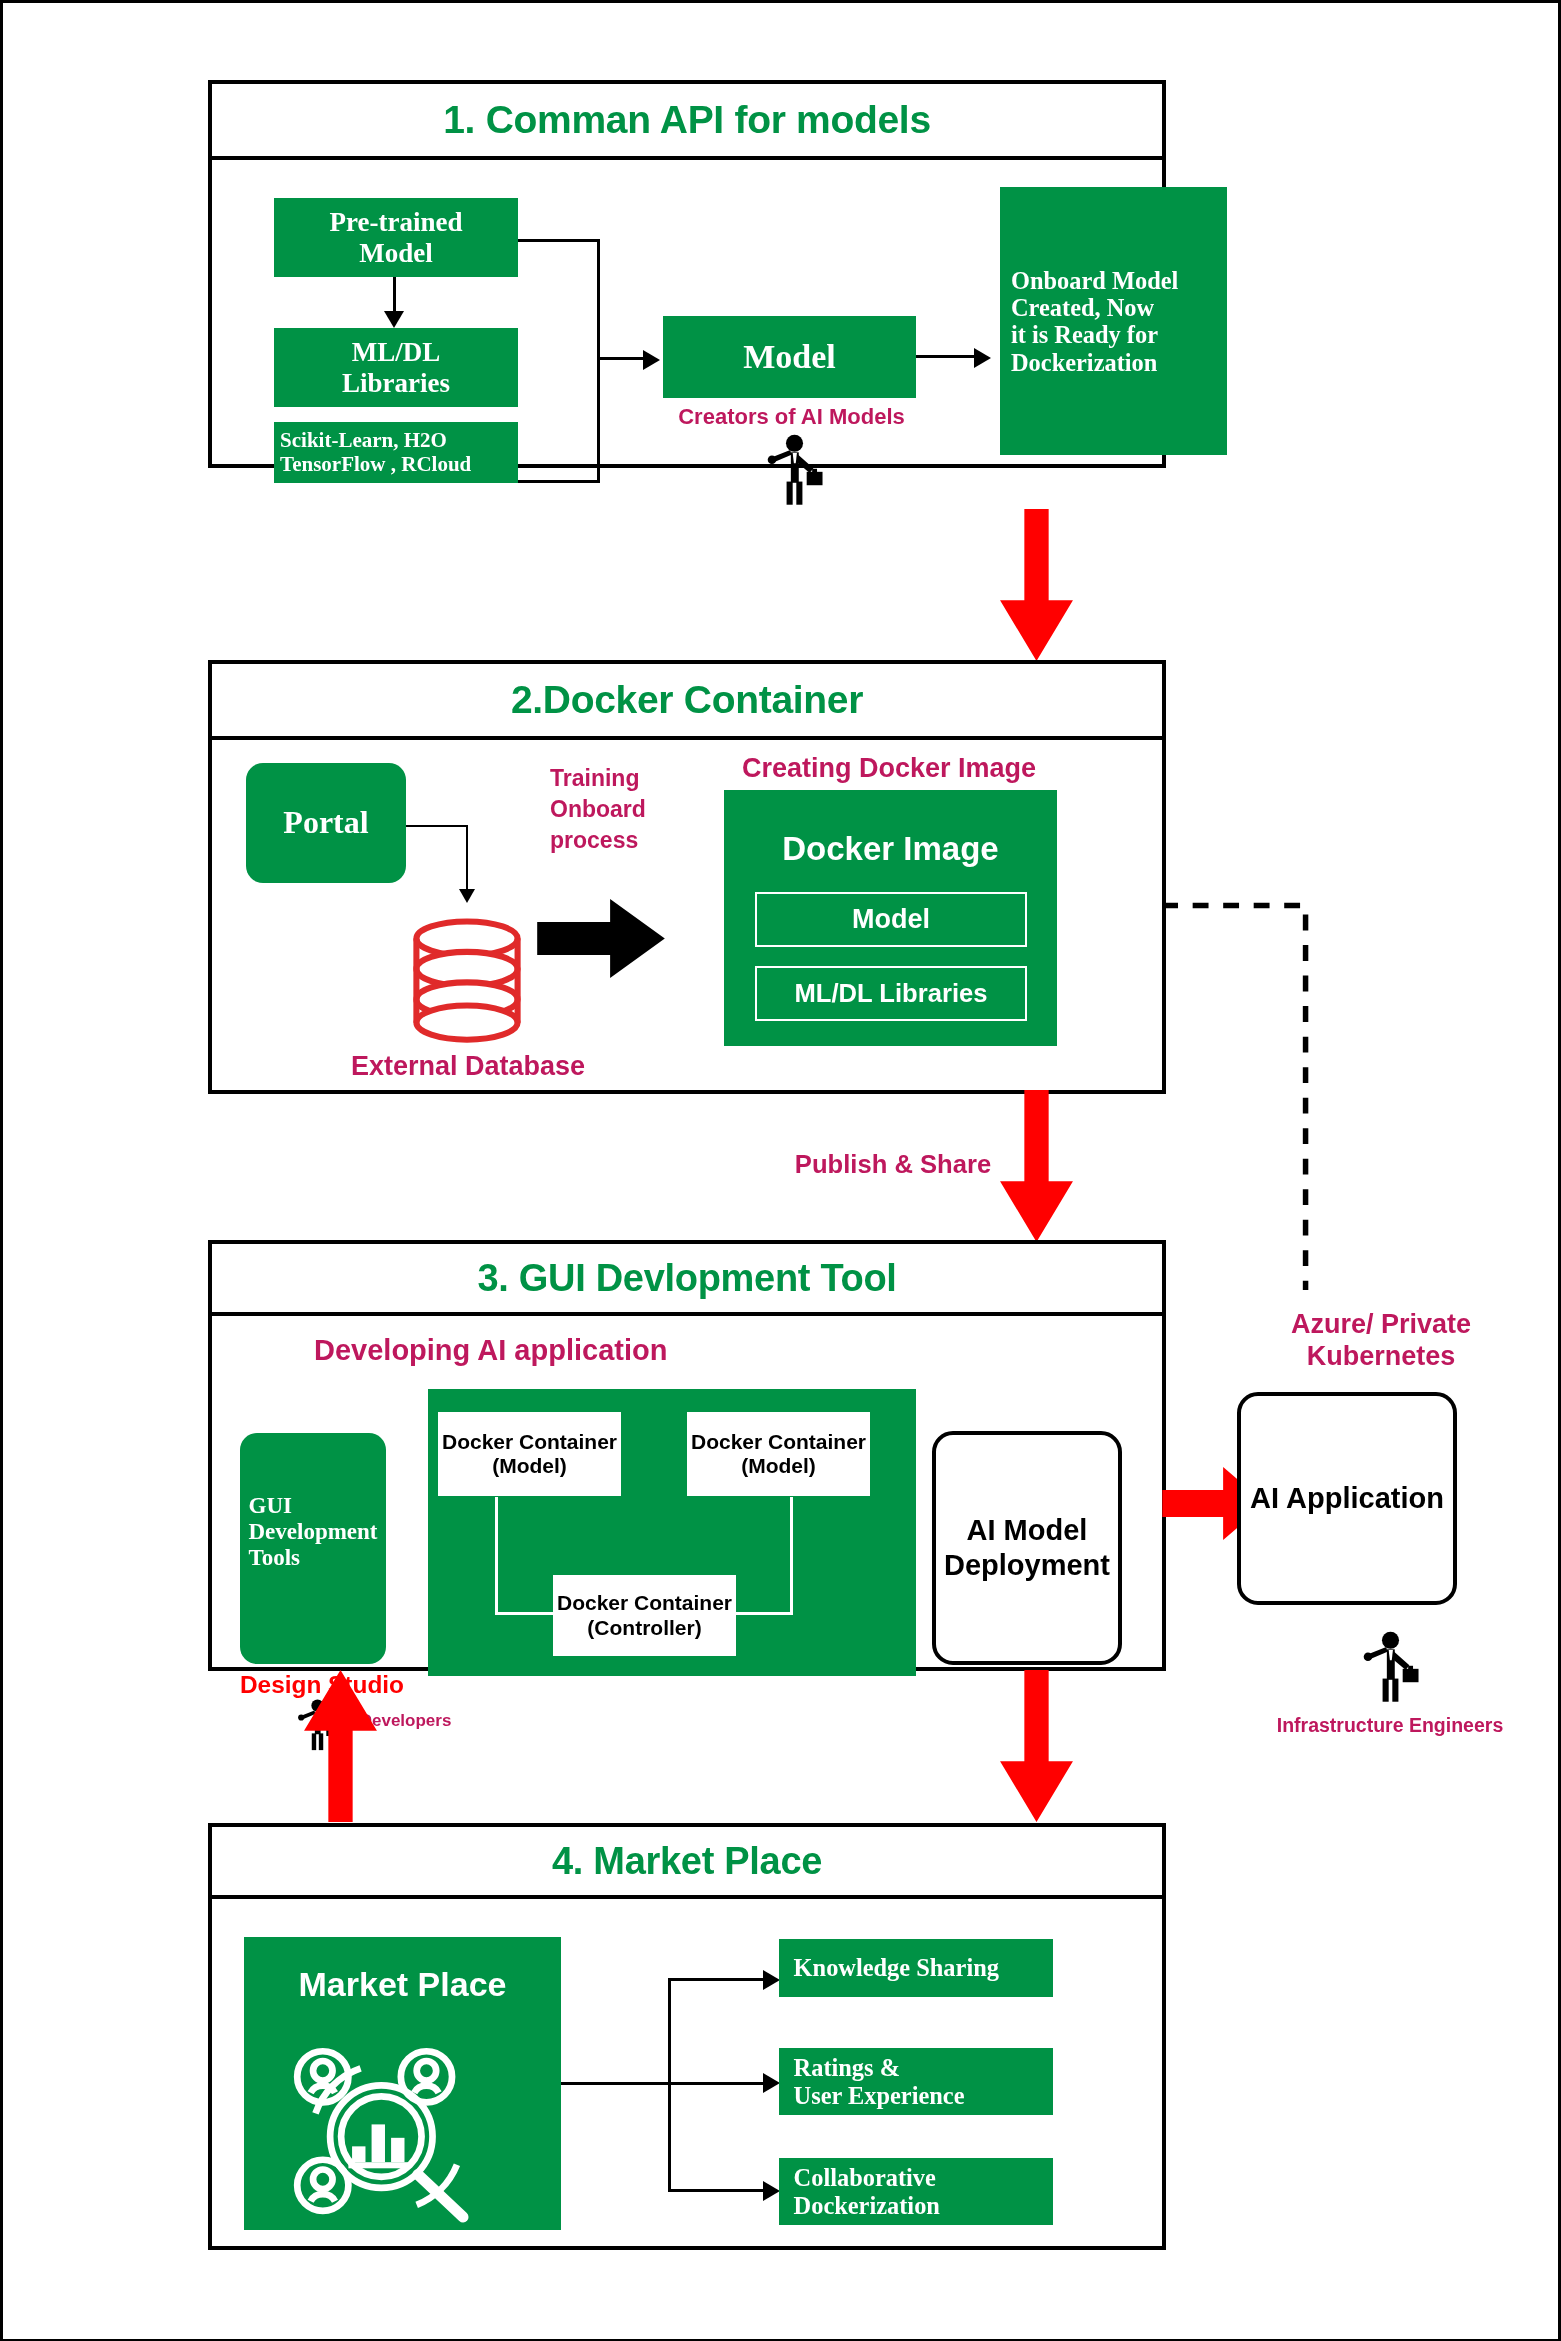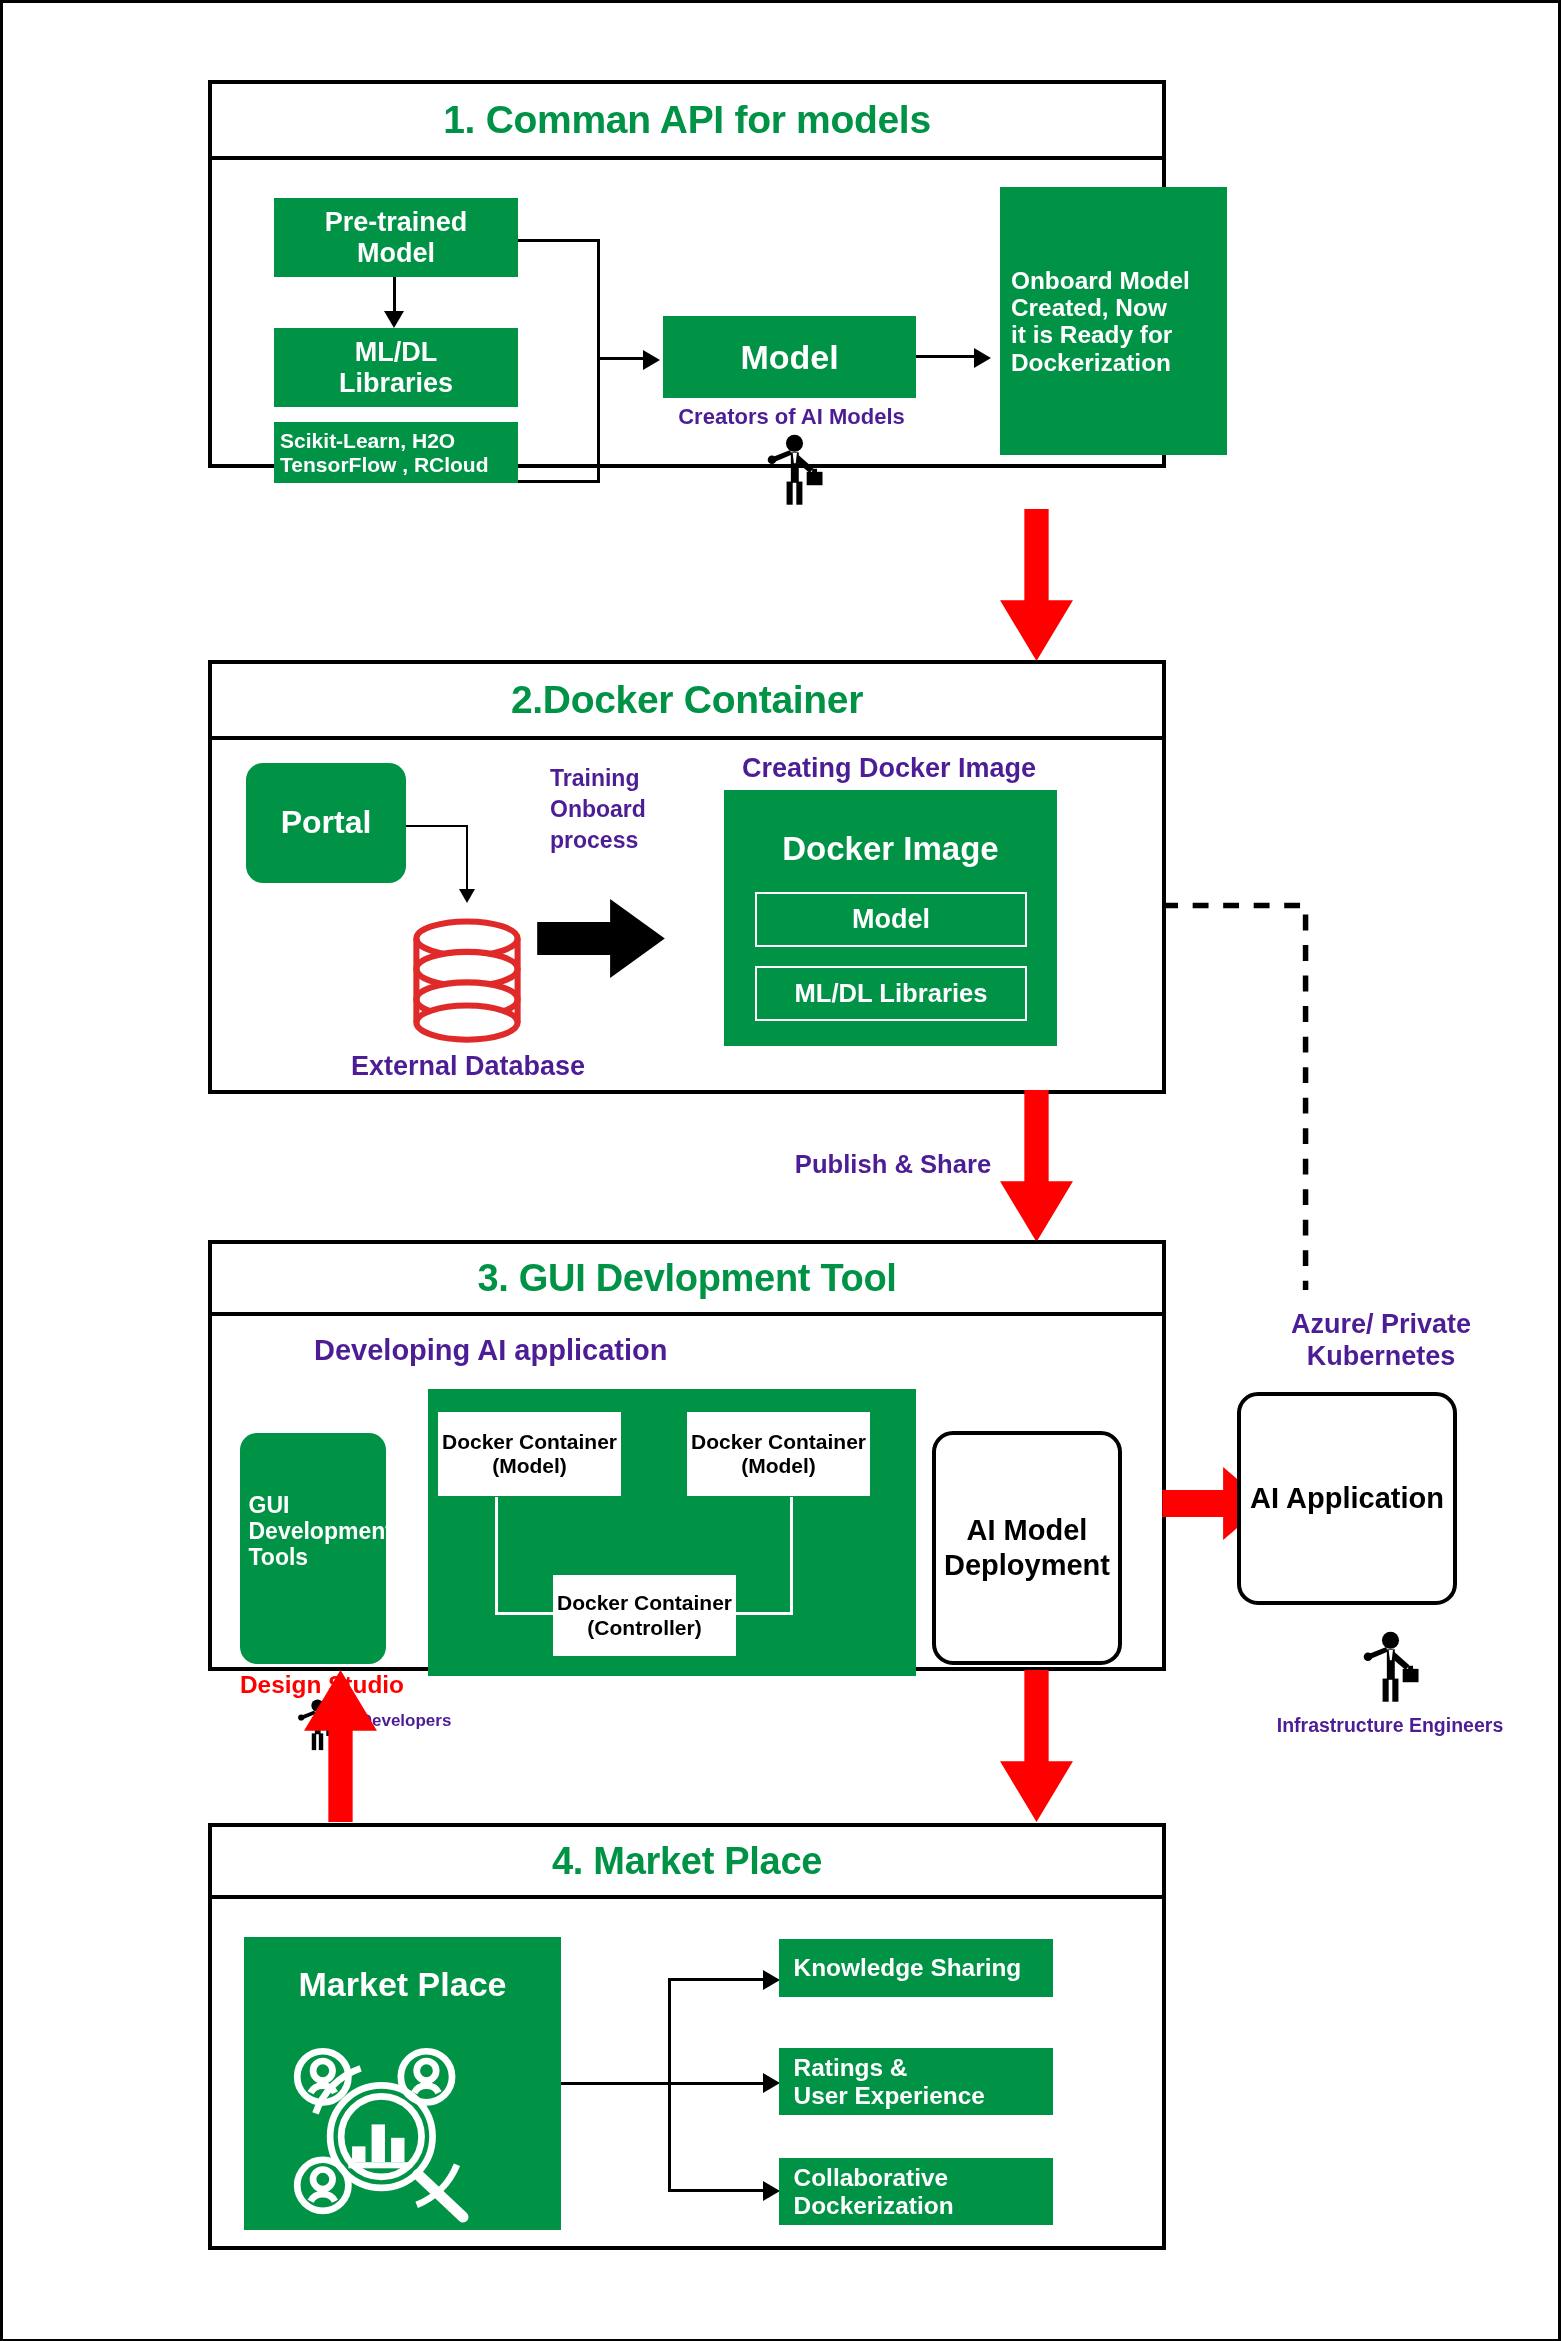--- a/index.html
+++ b/index.html
@@ -20,37 +20,37 @@
     border-bottom:4.3px solid #000;
     display:flex;align-items:center;justify-content:center;
     color:#009245;font-weight:bold;letter-spacing:-0.3px;
   }
   .panel-body{position:relative;width:100%;}
 
   
   .gbox{
     background:#009245;color:#fff;font-weight:bold;
     display:flex;align-items:center;justify-content:center;
-    text-align:center;line-height:1.12;
+    text-align:center;line-height:1.12;font-family:Liberation Serif, serif;
   }
   .gbox.left{justify-content:flex-start;text-align:left;}
   .gbox.topleft{align-items:flex-start;justify-content:flex-start;text-align:left;}
   .gbox.rounded{border-radius:17px;}
   .wbox{
     background:#fff;color:#000;font-weight:bold;
     display:flex;align-items:center;justify-content:center;
     text-align:center;line-height:1.15;
   }
   .obox{
     background:#fff;color:#000;font-weight:bold;border:4.3px solid #000;
     border-radius:21px;
     display:flex;align-items:center;justify-content:center;
     text-align:center;line-height:1.2;
   }
-  .lbl{color:#4c1d95;font-weight:bold;line-height:1.15;}
+  .lbl{color:#be185d;font-weight:bold;line-height:1.15;}
   .lbl.thin{font-weight:bold;}
   .lbl.red{color:#ff0000;}
   .center{text-align:center;}
 
   
   .hline{background:#000;height:3px;}
   .vline{background:#000;width:3px;}
   .wline{background:#fff;}
   .arrow-r{
     width:0;height:0;border-top:10.4px solid transparent;

